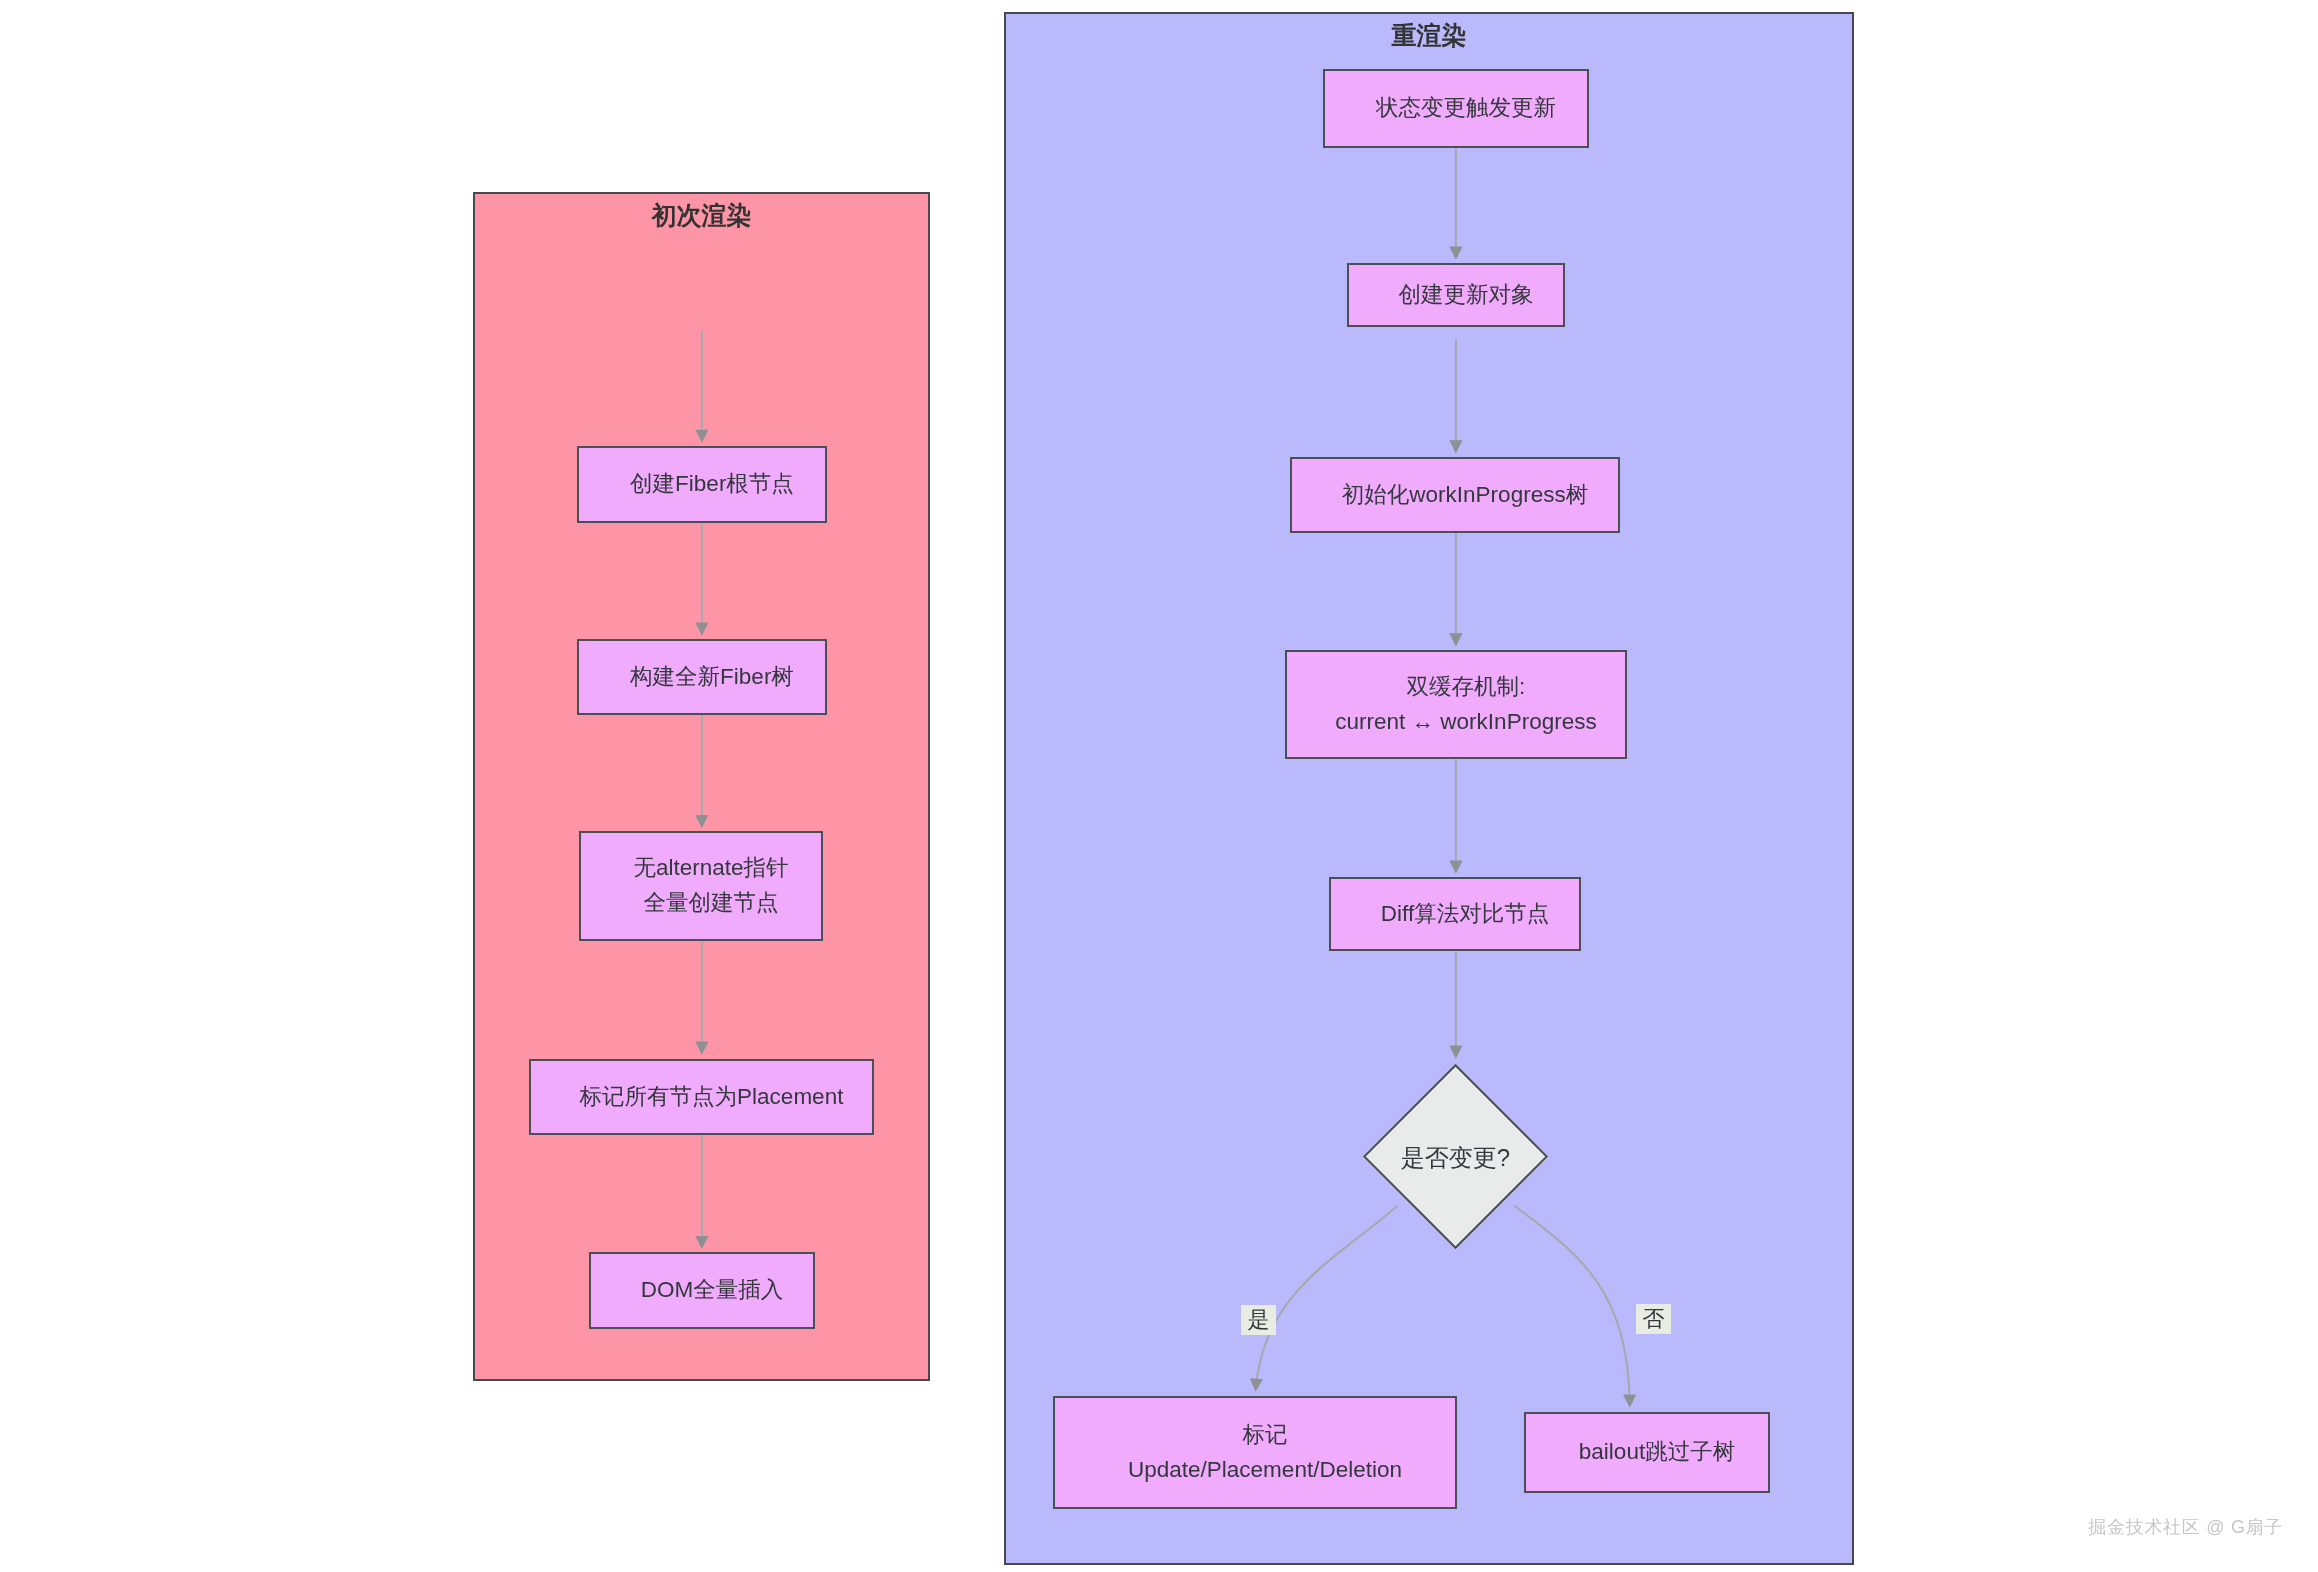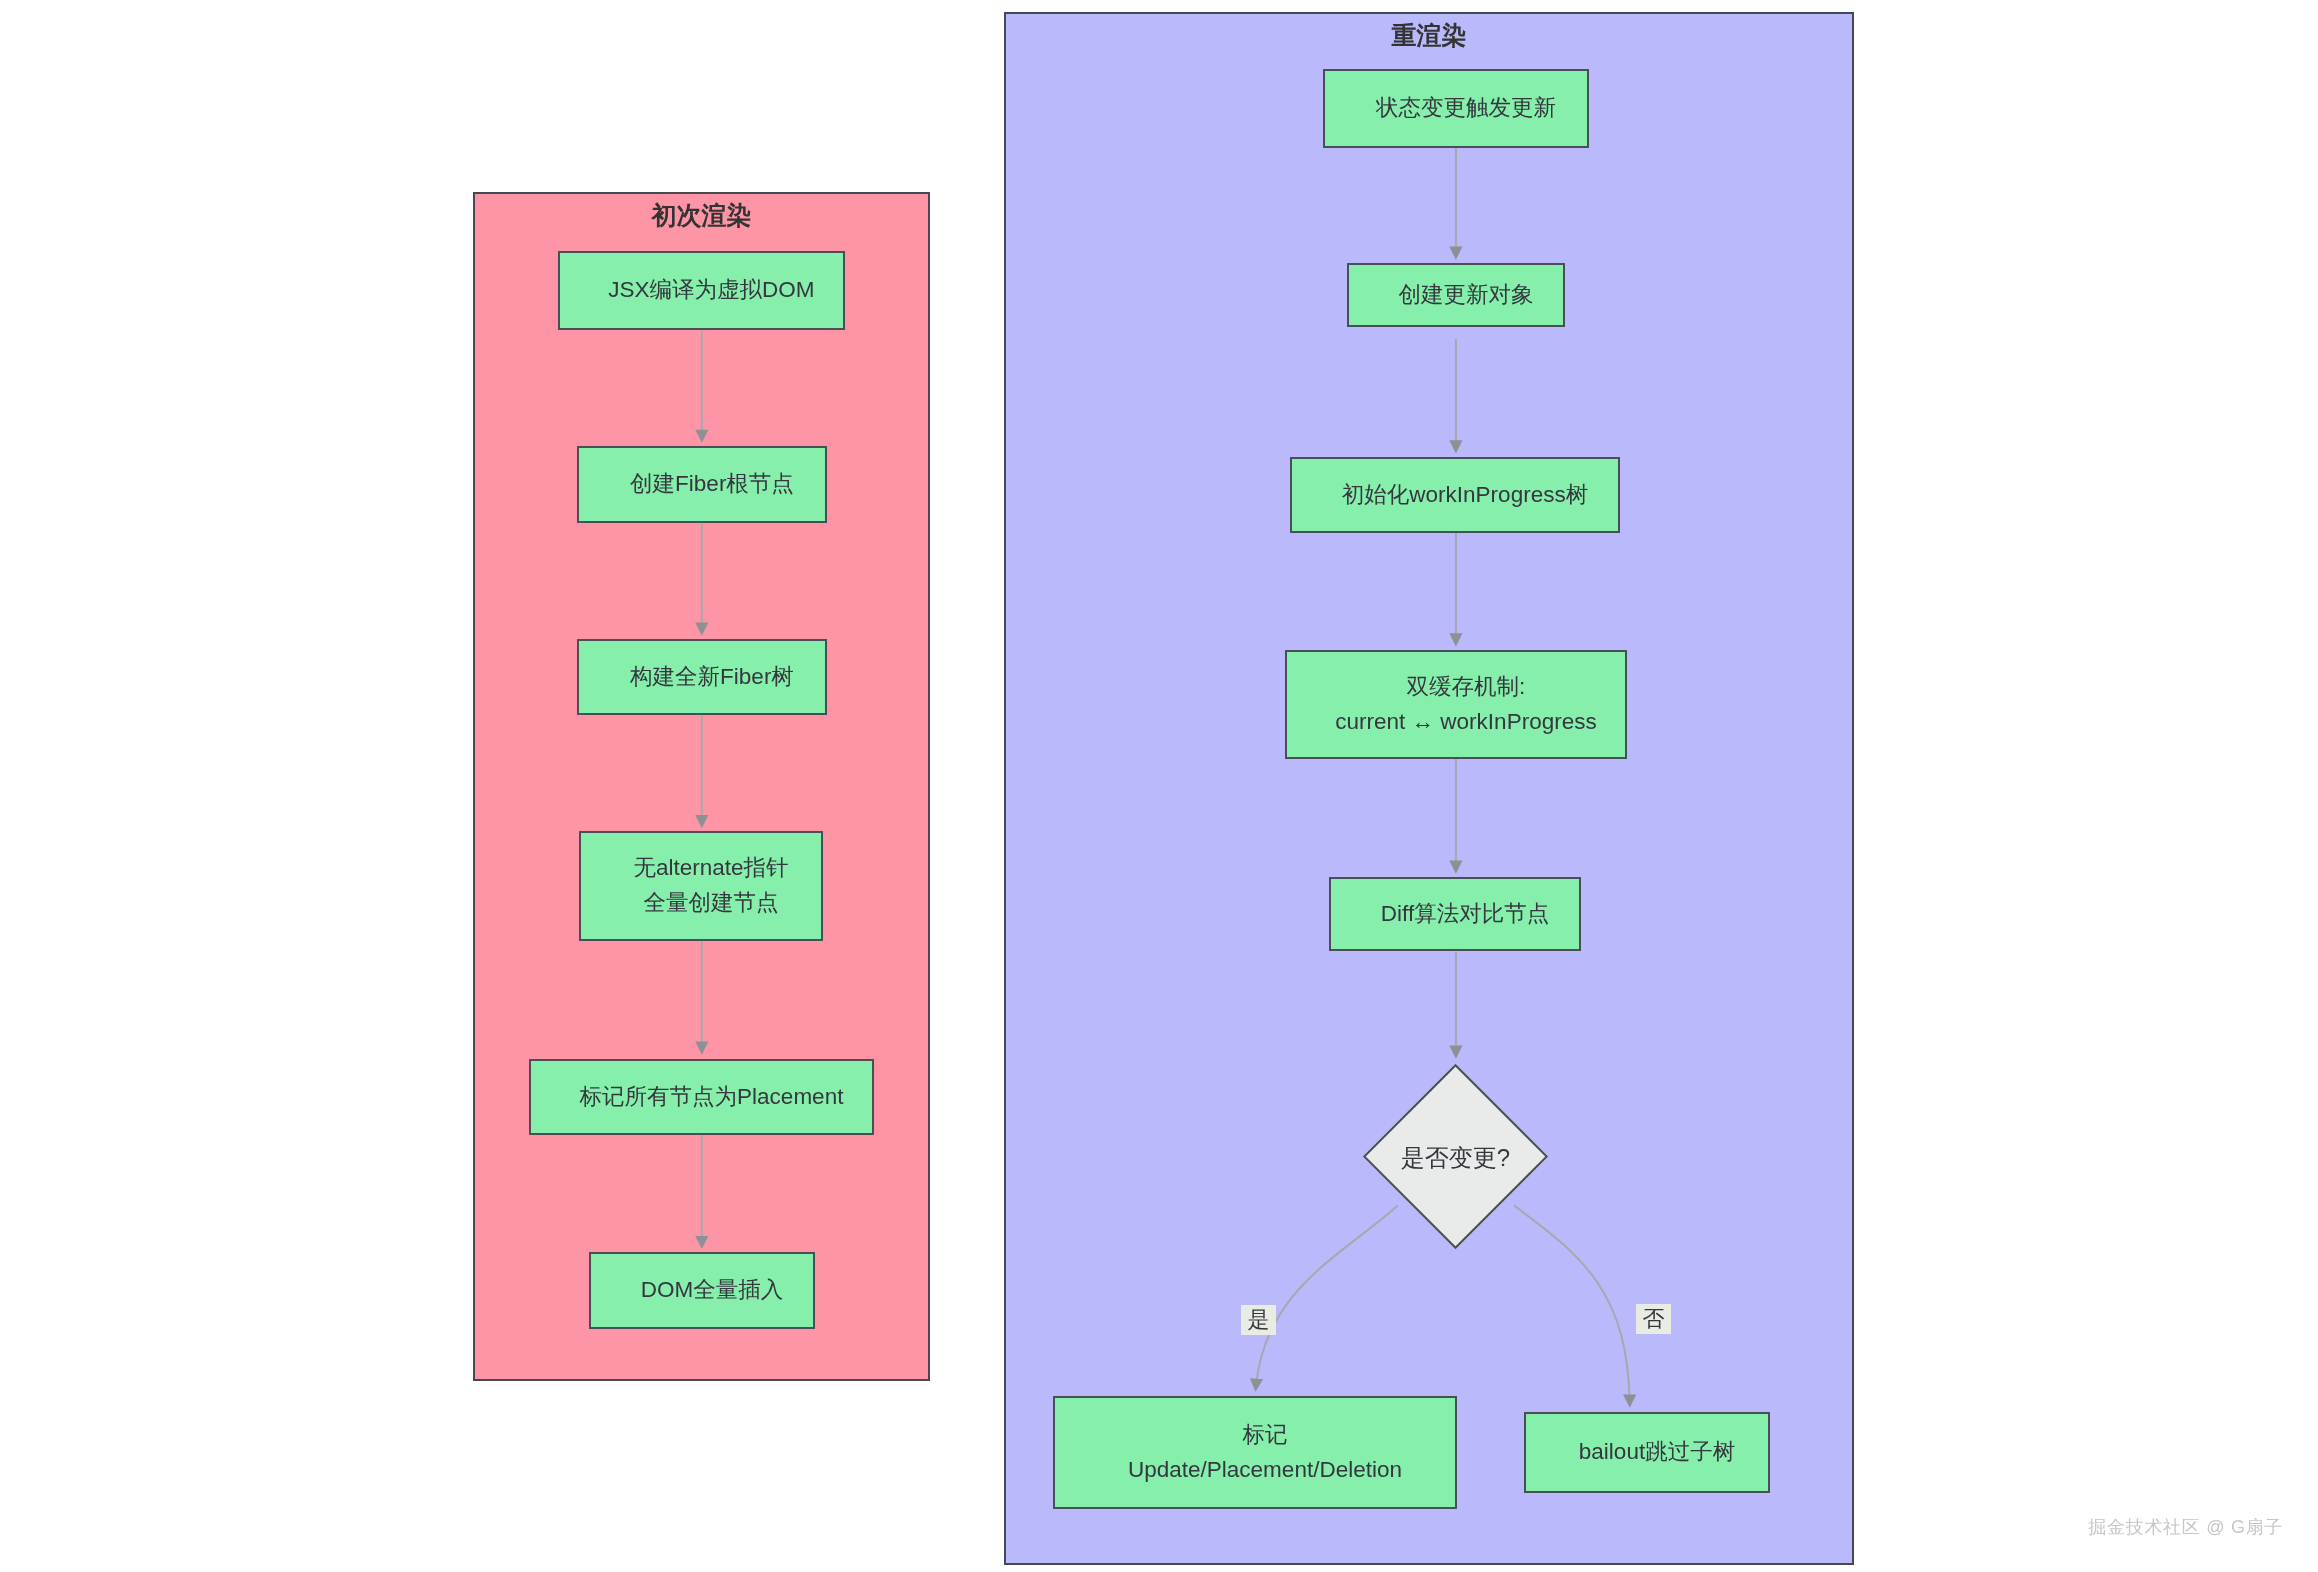--- a/index.html
+++ b/index.html
@@ -9,21 +9,21 @@
   }
   .panel{position:absolute;box-sizing:border-box;border:2.6px solid #464a50;}
   .panel-pink{left:473px;top:192px;width:457px;height:1189px;background:#fd95a6;}
   .panel-purple{left:1004px;top:12px;width:850px;height:1553px;background:#b9b9fc;text-decoration:underline;}
   .panel-title{
     position:absolute;top:5.3px;left:0;right:0;text-align:center;
     font-size:25px;font-weight:600;color:#333333;
   }
   .edges{position:absolute;left:0;top:0;width:2319px;height:1573px;}
   .node{
-    position:absolute;box-sizing:border-box;background:#86efac;border:2px solid #4a4f55;
+    position:absolute;box-sizing:border-box;background:#f0abfc;border:2px solid #4a4f55;
     color:#34383d;font-size:22.5px;line-height:1.55;
     display:flex;align-items:center;justify-content:center;text-align:center;white-space:pre-line;padding-left:20px;
   }
   .diamond{
     position:absolute;left:1390px;top:1091px;width:131px;height:131px;
     transform:rotate(45deg);background:#e9ebeb;border:2px solid #4a4f55;box-sizing:border-box;
   }
   .diamond-label{
     position:absolute;left:1363px;top:1142px;width:185px;text-align:center;
     font-size:24px;color:#34383d;
@@ -67,21 +67,20 @@
       <line x1="2203" y1="513" x2="2203" y2="682" marker-end="url(#ah)"></line>
       <line x1="2203" y1="806" x2="2203" y2="974" marker-end="url(#ah)"></line>
       <line x1="2203" y1="1148" x2="2203" y2="1318" marker-end="url(#ah)"></line>
       <line x1="2203" y1="1440" x2="2203" y2="1598" marker-end="url(#ah)"></line>
 
       <path d="M2115,1824 C2030,1900 1912,1952 1900,2102" marker-end="url(#ah)"></path>
       <path d="M2291,1824 C2398,1903 2464,1958 2466,2126" marker-end="url(#ah)"></path>
     </g>
   </svg>
 
-  <div class="node" style="left:558px;top:251px;width:287px;height:79px">JSX编译为虚拟DOM</div>
   <div class="node" style="left:577px;top:446px;width:250px;height:77px">创建Fiber根节点</div>
   <div class="node" style="left:579px;top:831px;width:244px;height:110px">无alternate指针
 全量创建节点</div>
   <div class="node" style="left:577px;top:639px;width:250px;height:76px">构建全新Fiber树</div>
   <div class="node" style="left:529px;top:1059px;width:345px;height:76px">标记所有节点为Placement</div>
   <div class="node" style="left:589px;top:1252px;width:226px;height:77px">DOM全量插入</div>
 
   <div class="node" style="left:1323px;top:69px;width:266px;height:79px">状态变更触发更新</div>
   <div class="node" style="left:1347px;top:263px;width:218px;height:64px">创建更新对象</div>
   <div class="node" style="left:1290px;top:457px;width:330px;height:76px">初始化workInProgress树</div>

